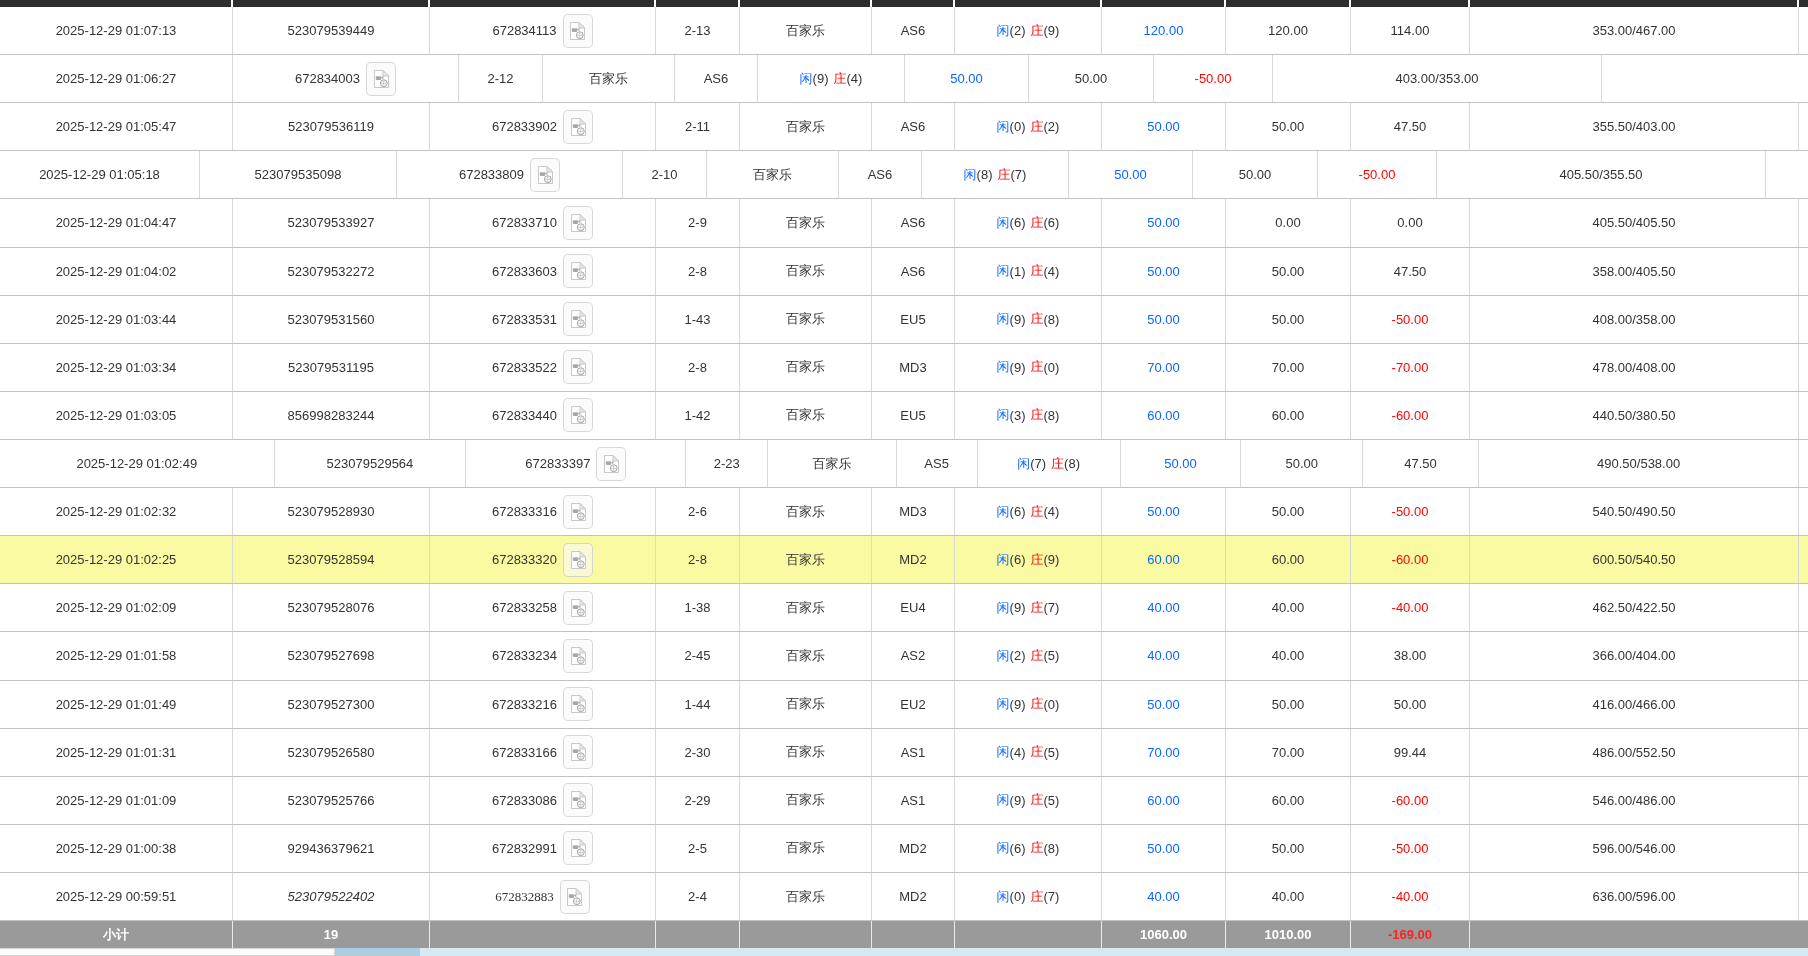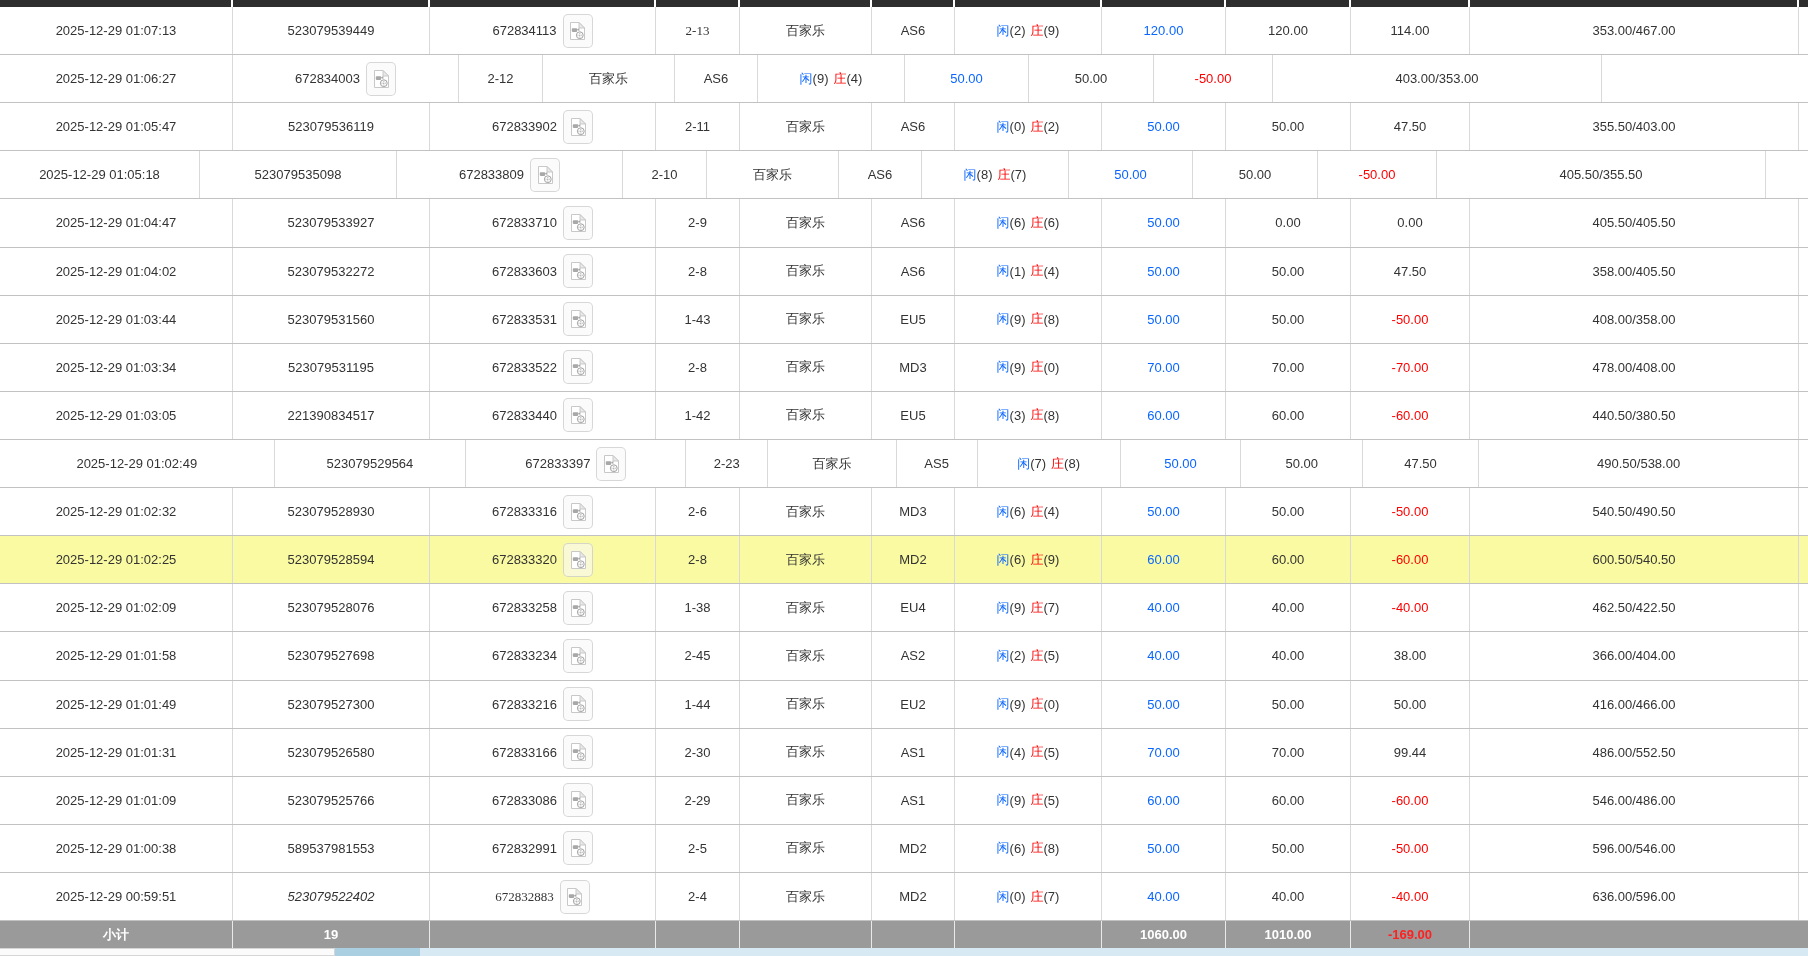--- a/index.html
+++ b/index.html
@@ -65,21 +65,21 @@
               <path d="M8.2 8.2 l2.2 -1.1 v3 l-2.2 -1.1 z" fill="#a8a8a8"></path>
               <circle cx="10.8" cy="14.2" r="3.4" fill="#ffffff" stroke="#a0a0a0"></circle>
               <circle cx="10.8" cy="14.2" r="0.7" fill="#a0a0a0"></circle>
               <circle cx="10.8" cy="12.4" r="0.8" fill="#c9c9c9"></circle>
               <circle cx="12.6" cy="14.2" r="0.8" fill="#c9c9c9"></circle>
               <circle cx="10.8" cy="16.0" r="0.8" fill="#c9c9c9"></circle>
               <circle cx="9.0" cy="14.2" r="0.8" fill="#c9c9c9"></circle>
             </svg>
           </button>
         </div>
-        <div class="cell" style="width: 84px; font-family: Liberation Serif, serif;">2-13</div>
+        <div class="cell" style="width: 84px;">2-13</div>
         <div class="cell" style="width: 132px;">百家乐</div>
         <div class="cell" style="width: 83px;">AS6</div>
         <div class="cell" style="width: 147px;">
           <span class="lbl-player">闲</span>
           <span class="pts">(2)</span>
           <span class="lbl-banker">庄</span>
           <span class="pts">(9)</span>
         </div>
         <div class="cell" style="width: 124px;">
           <span class="bet-link">120.00</span>
@@ -342,21 +342,21 @@
         <div class="cell" style="width: 124px;">
           <span class="bet-link">70.00</span>
         </div>
         <div class="cell" style="width: 125px;">70.00</div>
         <div class="cell red" style="width: 119px;">-70.00</div>
         <div class="cell" style="width: 329px;">478.00/408.00</div>
         <div class="cell nob" style="width: 9px;"></div>
       </div>
       <div class="row">
         <div class="cell" style="width: 233px;">2025-12-29 01:03:05</div>
-        <div class="cell" style="width: 197px;">221390834517</div>
+        <div class="cell" style="width: 197px;">856998283244</div>
         <div class="cell" style="width: 226px;">
           <span class="gid-num">672833440</span>
           <button class="video-btn">
             <svg width="17" height="20" viewBox="0 0 17 20">
               <path d="M1.5 1.5 H10 L15.5 7 V18.5 H1.5 Z" fill="#ffffff" stroke="#c8c8c8"></path>
               <path d="M10 1.5 L15.5 7 H10 Z" fill="#e9e9e9" stroke="#c8c8c8"></path>
               <rect x="2.8" y="7.3" width="5.4" height="3.6" rx="0.8" fill="#a8a8a8"></rect>
               <path d="M8.2 8.2 l2.2 -1.1 v3 l-2.2 -1.1 z" fill="#a8a8a8"></path>
               <circle cx="10.8" cy="14.2" r="3.4" fill="#ffffff" stroke="#a0a0a0"></circle>
               <circle cx="10.8" cy="14.2" r="0.7" fill="#a0a0a0"></circle>
@@ -675,21 +675,21 @@
         <div class="cell" style="width: 124px;">
           <span class="bet-link">60.00</span>
         </div>
         <div class="cell" style="width: 125px;">60.00</div>
         <div class="cell red" style="width: 119px;">-60.00</div>
         <div class="cell" style="width: 329px;">546.00/486.00</div>
         <div class="cell nob" style="width: 9px;"></div>
       </div>
       <div class="row">
         <div class="cell" style="width: 233px;">2025-12-29 01:00:38</div>
-        <div class="cell" style="width: 197px;">589537981553</div>
+        <div class="cell" style="width: 197px;">929436379621</div>
         <div class="cell" style="width: 226px;">
           <span class="gid-num">672832991</span>
           <button class="video-btn">
             <svg width="17" height="20" viewBox="0 0 17 20">
               <path d="M1.5 1.5 H10 L15.5 7 V18.5 H1.5 Z" fill="#ffffff" stroke="#c8c8c8"></path>
               <path d="M10 1.5 L15.5 7 H10 Z" fill="#e9e9e9" stroke="#c8c8c8"></path>
               <rect x="2.8" y="7.3" width="5.4" height="3.6" rx="0.8" fill="#a8a8a8"></rect>
               <path d="M8.2 8.2 l2.2 -1.1 v3 l-2.2 -1.1 z" fill="#a8a8a8"></path>
               <circle cx="10.8" cy="14.2" r="3.4" fill="#ffffff" stroke="#a0a0a0"></circle>
               <circle cx="10.8" cy="14.2" r="0.7" fill="#a0a0a0"></circle>

